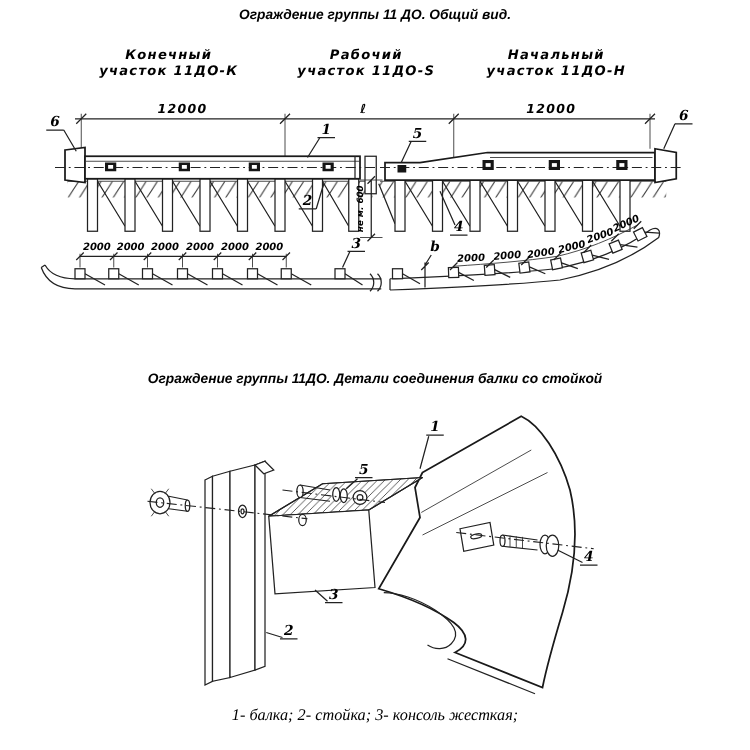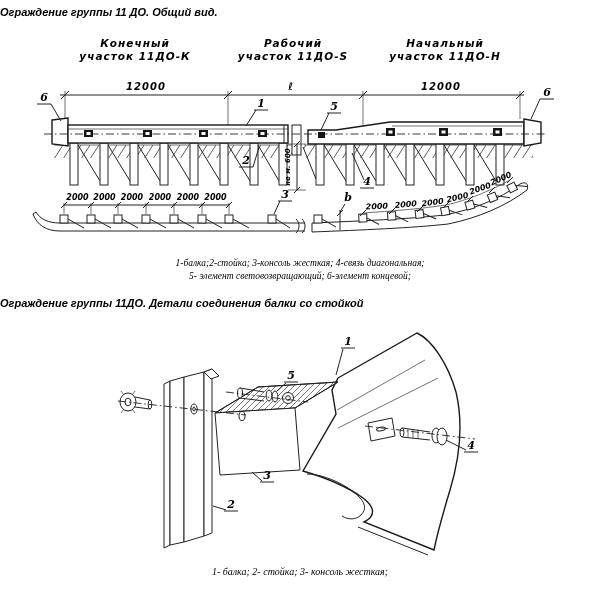--- a/index.html
+++ b/index.html
@@ -1,21 +1,21 @@
 <!DOCTYPE html>
 <html><head>
 <meta charset="utf-8">
 <style>
   html,body{margin:0;padding:0;background:#888;}
   .sheet{
     position:relative;width:600px;height:600px;background:#fff;
     font-family:"Liberation Sans",sans-serif;color:#111;overflow:hidden;
   }
   .fig-title{
-    position:absolute;left:0;width:600px;text-align:left;
+    position:absolute;left:0;width:600px;text-align:center;
     font:italic bold 11px "Liberation Sans",sans-serif;color:#000;
   }
   .caption{
     position:absolute;left:0;width:600px;text-align:center;
     font:italic 9.5px "Liberation Serif",serif;line-height:13px;color:#000;
   }
   svg{position:absolute;}
   svg .ln{stroke:#222;fill:none;stroke-width:1;}
   svg .thick{stroke:#1a1a1a;fill:#fff;stroke-width:1.4;}
   svg .thin{stroke:#333;fill:none;stroke-width:0.7;}
@@ -210,24 +210,20 @@
       <text class="dimS" transform="rotate(-5 406 174)" x="406" y="174">2000</text>
       <text class="dimS" transform="rotate(-8 433 172)" x="433" y="172">2000</text>
       <text class="dimS" transform="rotate(-13 458 167)" x="458" y="167">2000</text>
       <text class="dimS" transform="rotate(-19 481 158)" x="481" y="158">2000</text>
       <text class="dimS" transform="rotate(-24 502 148)" x="502" y="148">2000</text>
       <text class="co" x="348" y="168">b</text>
       <path class="ln" stroke-width="0.9" d="M345,171 L340,179 M340,177 V197 M337,183 L343,177"></path>
     </g>
   </svg>
 
-  <div class="caption" style="top:257px">
-    <div>1-балка;2-стойка; 3-консоль жесткая; 4-связь диагональная;</div>
-    <div>5- элемент световозвращающий; 6-элемент концевой;</div>
-  </div>
 
   <div class="fig-title" style="top:297px">Ограждение группы 11ДО. Детали соединения балки со стойкой</div>
 
   <svg width="420" height="232" viewBox="0 0 420 232" style="left:80px;top:330px">
 
     <g>
       <path class="thick" d="M258,48 L337,3 C352,10 368,34 376,62 C384,96 379,130 370,160 C364,180 358,200 354,220
            L284,192 C296,186 295,177 283,168 C265,155 240,146 223,141 L256,84 L252,60 Z"></path>
       <path class="ln" d="M262,186 C268,190 276,190 281,185 C289,177 283,168 268,158 C254,149 238,144 227,144"></path>
       <path class="ln" d="M278,197 L348,225"></path>
@@ -291,17 +287,17 @@
       <path class="ln" stroke-width="0.9" d="M204,52 H218 M206,53 L197,61"></path>
       <text class="co" x="391" y="119">4</text>
       <path class="ln" stroke-width="0.9" d="M384,122 H398 M386,120 L366,110"></path>
       <text class="co" x="187" y="149">3</text>
       <path class="ln" stroke-width="0.9" d="M180,152 H194 M182,151 L172,142"></path>
       <text class="co" x="151" y="178">2</text>
       <path class="ln" stroke-width="0.9" d="M144,181 H158 M146,180 L133,176"></path>
     </g>
   </svg>
 
-  <div class="caption" style="top:566px;font-size:10px;line-height:12px">
+  <div class="caption" style="top:566px;font-size:13px;line-height:12px">
     <div>1- балка; 2- стойка; 3- консоль жесткая;</div>
   </div>
 
 </div>
 
 </body></html>

